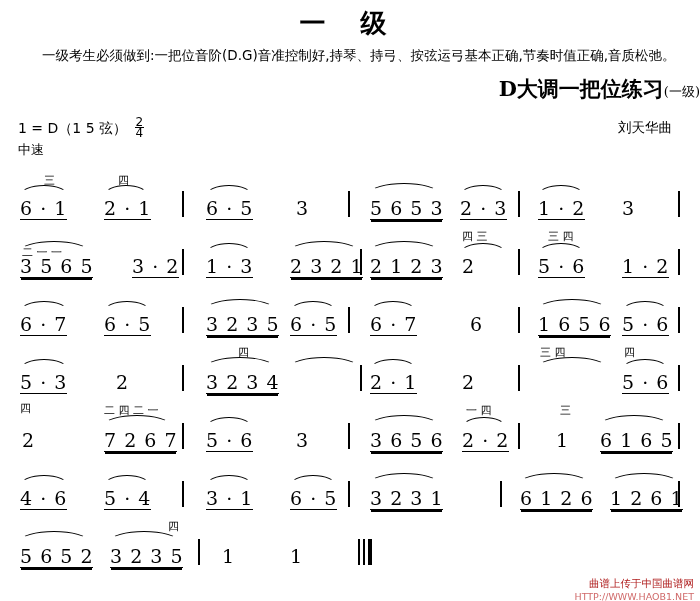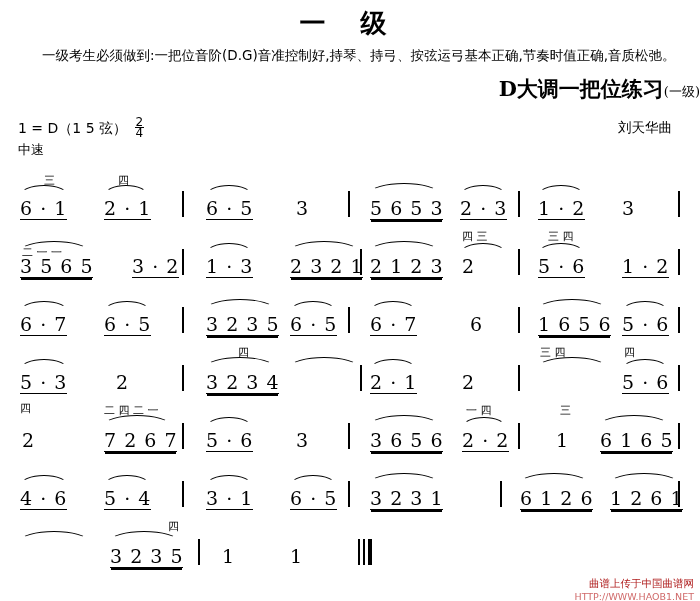--- a/index.html
+++ b/index.html
@@ -296,20 +296,21 @@
       <div class="cell b2" style="left:520px;top:30px;">6 1 2 6</div>
       <div class="cell b2" style="left:610px;top:30px;">1 2 6 1</div>
       <div class="barline" style="left:678px;top:24px;"></div>
     </div>
 
     <div class="line" style="height:58px">
       <div class="fing" style="left:168px;top:4px;">四</div>
       <div class="slur" style="left:20px;top:16px;width:66px;"></div>
       <div class="slur" style="left:110px;top:16px;width:66px;"></div>
 
+      <div class="cell b2" style="left:20px;top:30px;">5 6 5 2</div>
       <div class="cell b2" style="left:110px;top:30px;">3 2 3 5</div>
       <div class="barline" style="left:198px;top:24px;"></div>
       <div class="cell" style="left:222px;top:30px;">1</div>
       <div class="cell" style="left:290px;top:30px;">1</div>
       <div class="endbar" style="left:358px;top:24px;">
         <i class="thin"></i>
           <i class="thin2"></i>
           <i class="thick"></i>
       </div>
     </div>

